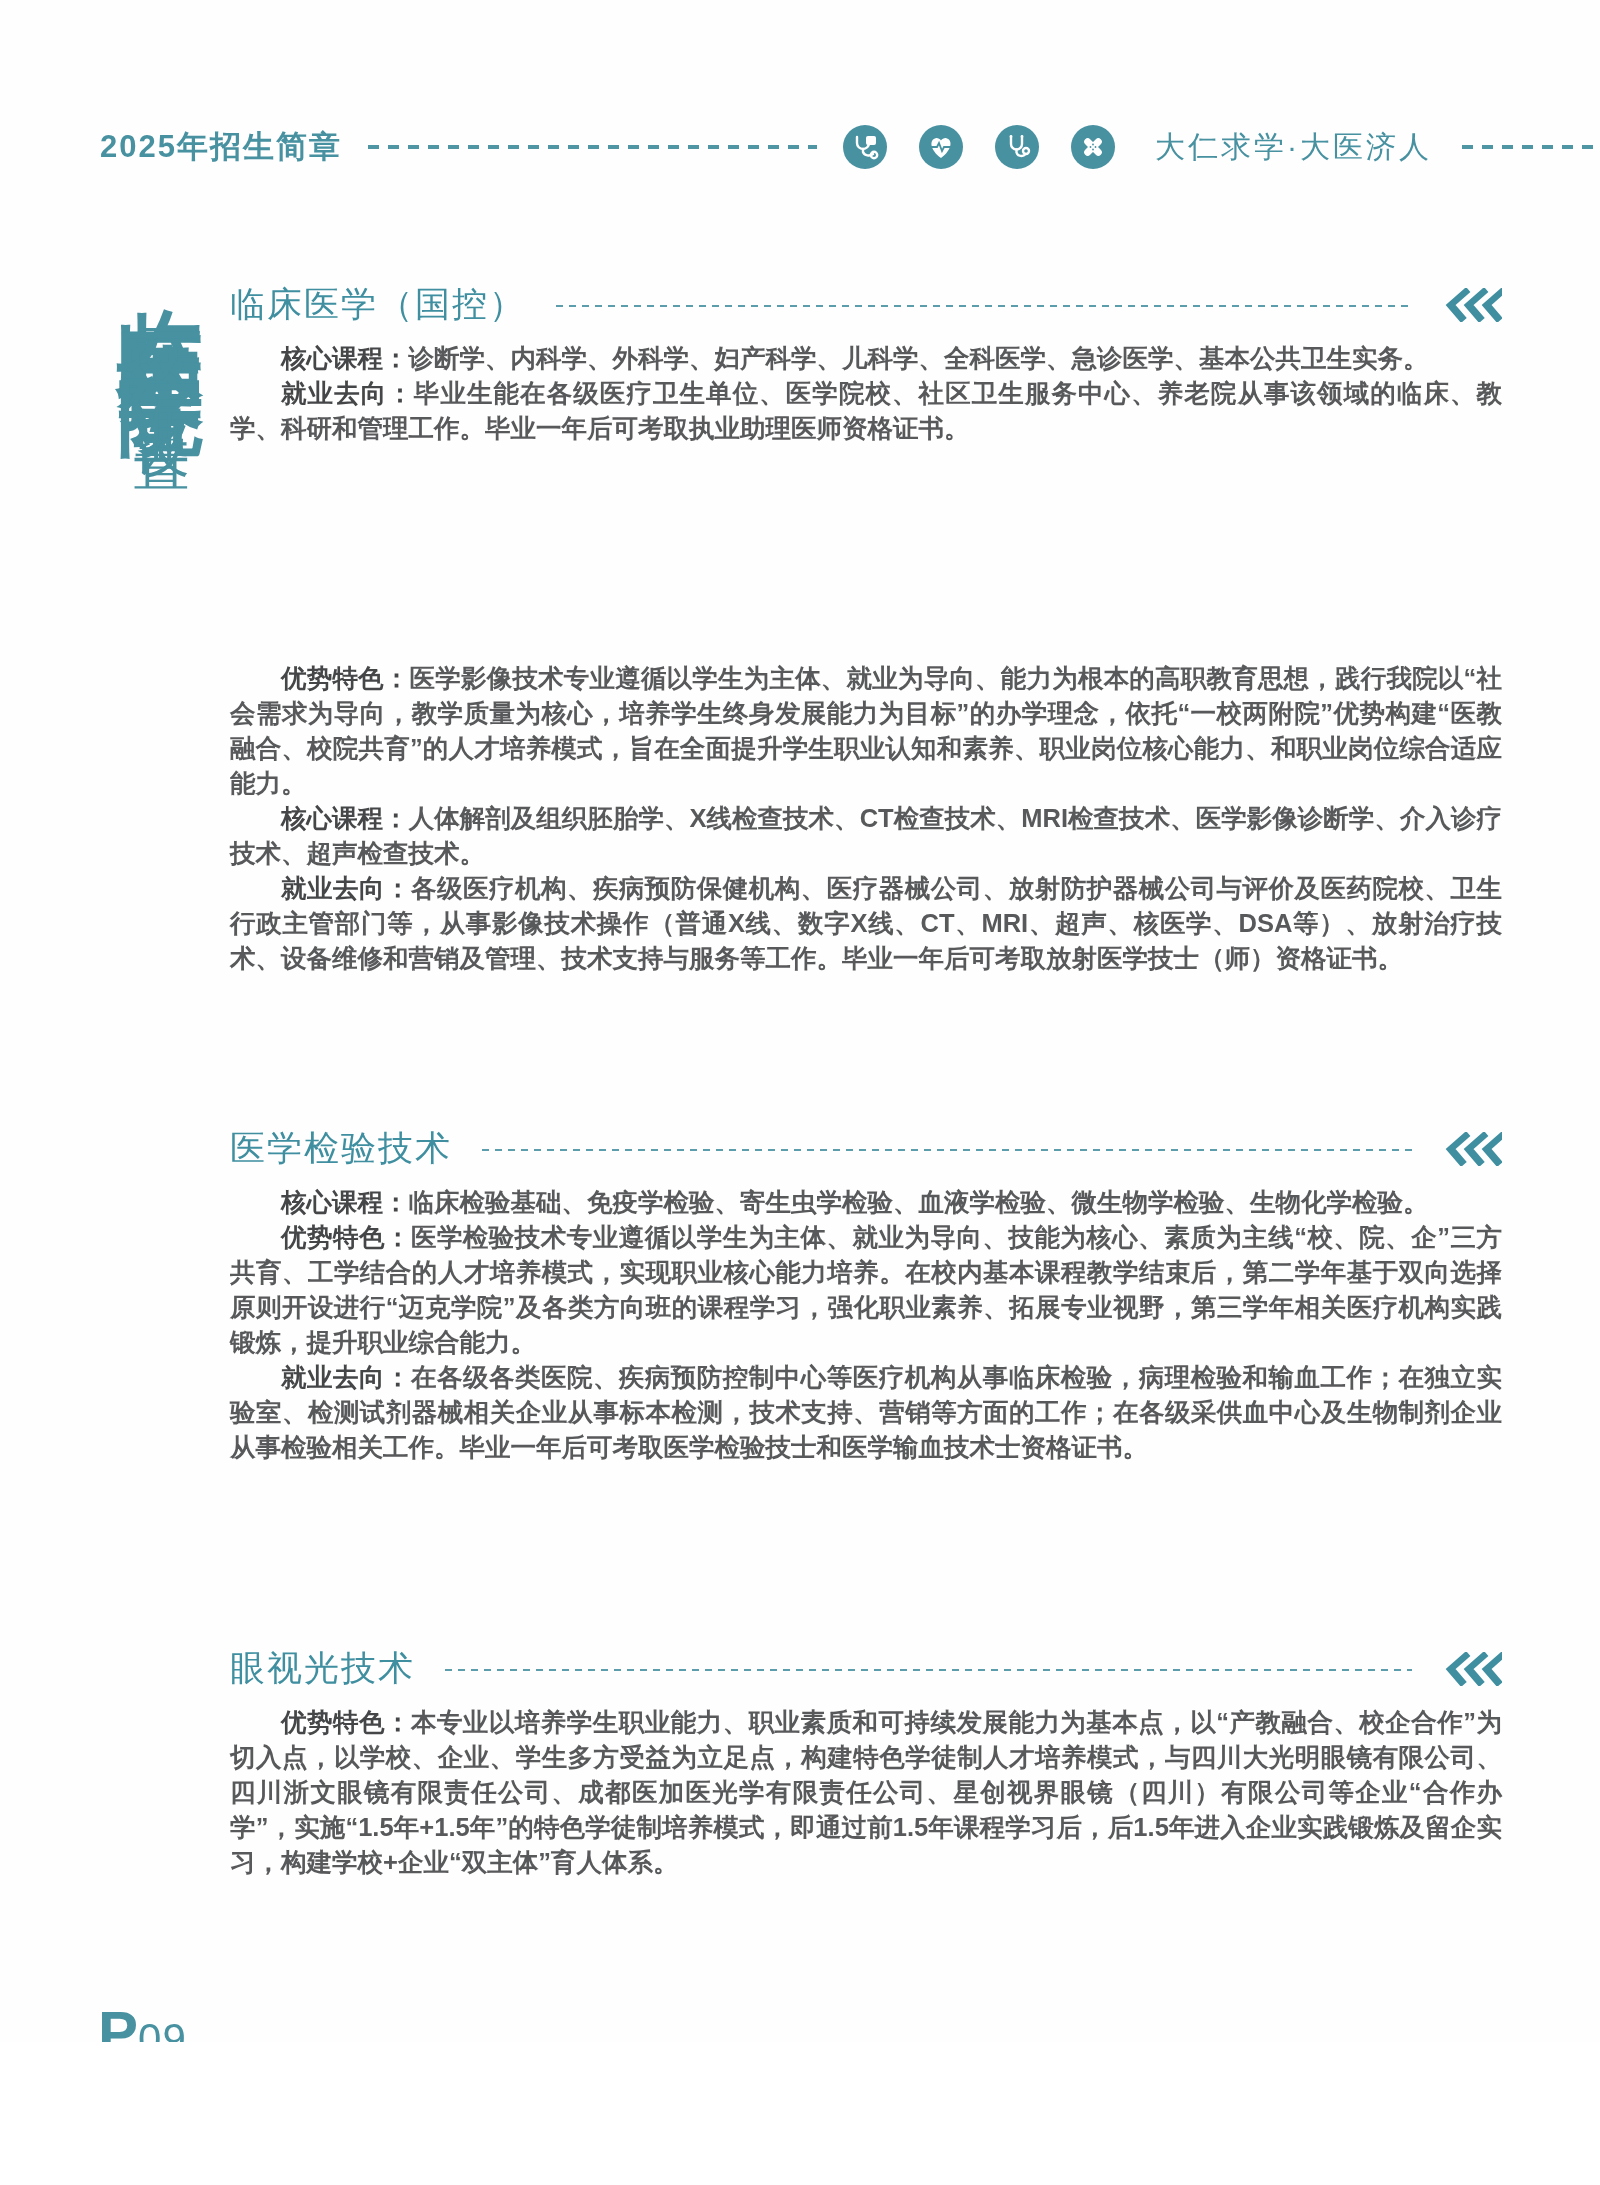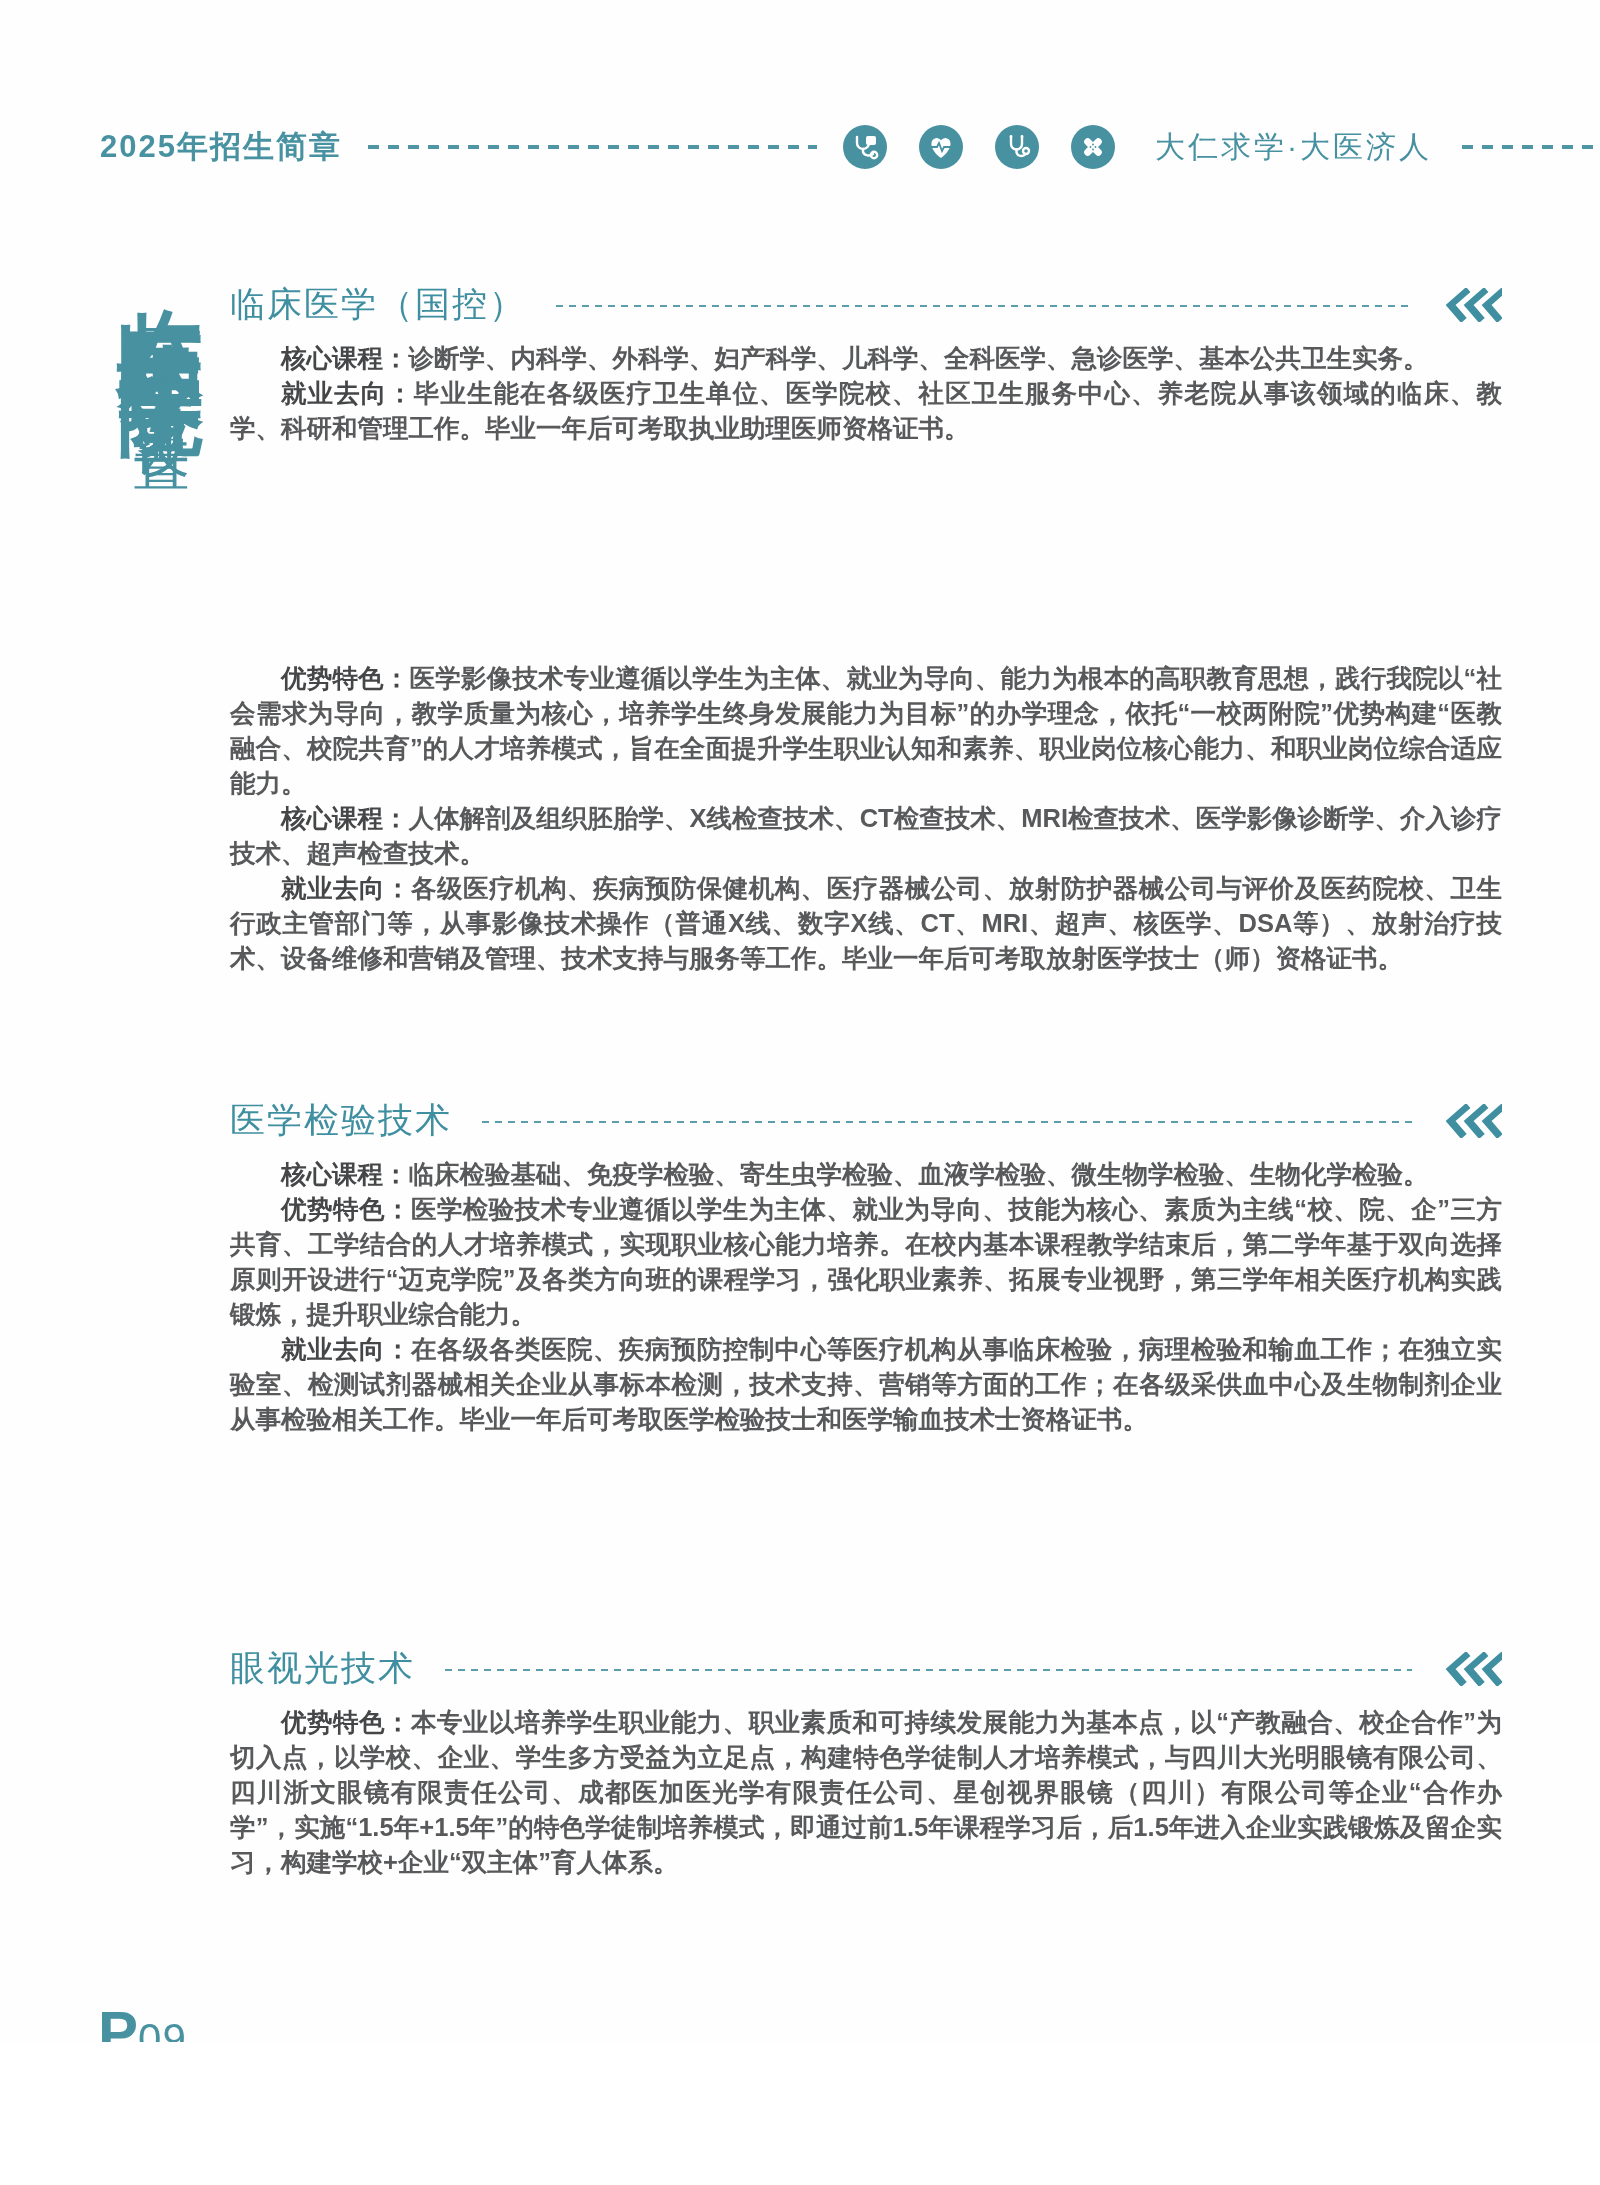--- a/index.html
+++ b/index.html
@@ -121,21 +121,21 @@
   </div>
 
   <div class="section" style="top:648px;">
     <div class="sec-body">
       <p class="para"><b>优势特色：</b><span>医学影像技术专业遵循以学生为主体、就业为导向、能力为根本的高职教育思想，践行我院以“社会需求为导向，教学质量为核心，培养学生终身发展能力为目标”的办学理念，依托“一校两附院”优势构建“医教融合、校院共育”的人才培养模式，旨在全面提升学生职业认知和素养、职业岗位核心能力、和职业岗位综合适应能力。</span></p>
       <p class="para"><b>核心课程：</b><span>人体解剖及组织胚胎学、X线检查技术、CT检查技术、MRI检查技术、医学影像诊断学、介入诊疗技术、超声检查技术。</span></p>
       <p class="para"><b>就业去向：</b><span>各级医疗机构、疾病预防保健机构、医疗器械公司、放射防护器械公司与评价及医药院校、卫生行政主管部门等，从事影像技术操作（普通X线、数字X线、CT、MRI、超声、核医学、DSA等）、放射治疗技术、设备维修和营销及管理、技术支持与服务等工作。毕业一年后可考取放射医学技士（师）资格证书。</span></p>
     </div>
   </div>
 
-  <div class="section" style="top:1096px;">
+  <div class="section" style="top:1124px;">
     <div class="sec-head">
       <span class="sec-title">医学检验技术</span>
       <div class="sec-dash"></div>
       <svg class="chevrons" width="62" height="34" viewBox="0 0 62 34">
         <g fill="none" stroke="#3f8fa0" stroke-width="7" stroke-linecap="square" transform="skewX(-8) translate(4,0)">
           <polyline points="22,4 9,17 22,30"></polyline>
             <polyline points="40,4 27,17 40,30"></polyline>
             <polyline points="58,4 45,17 58,30"></polyline>
         </g>
       </svg>

